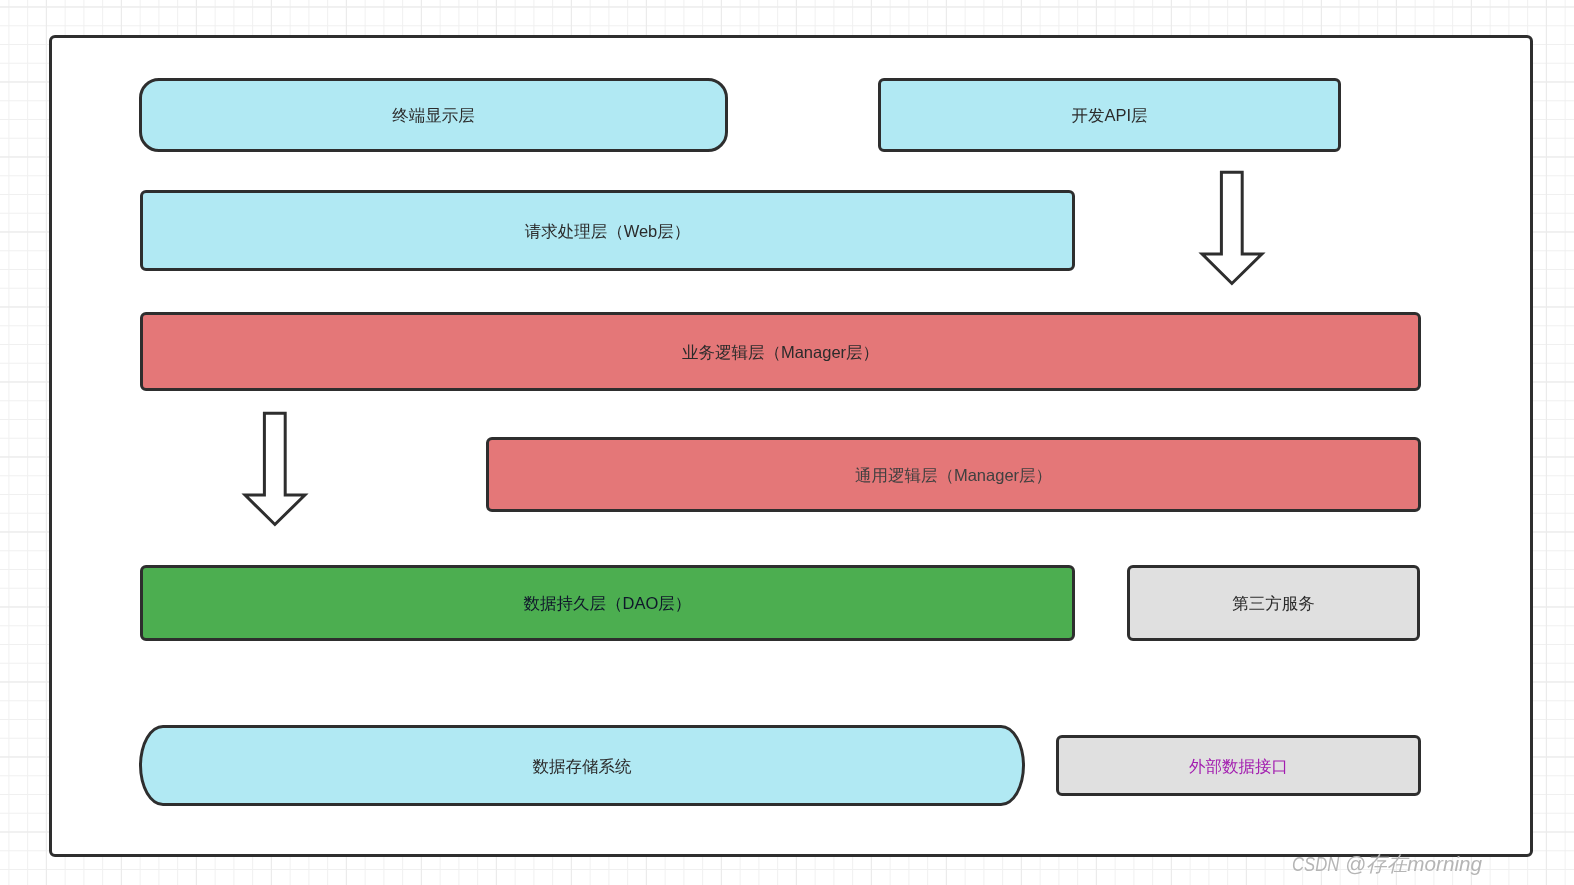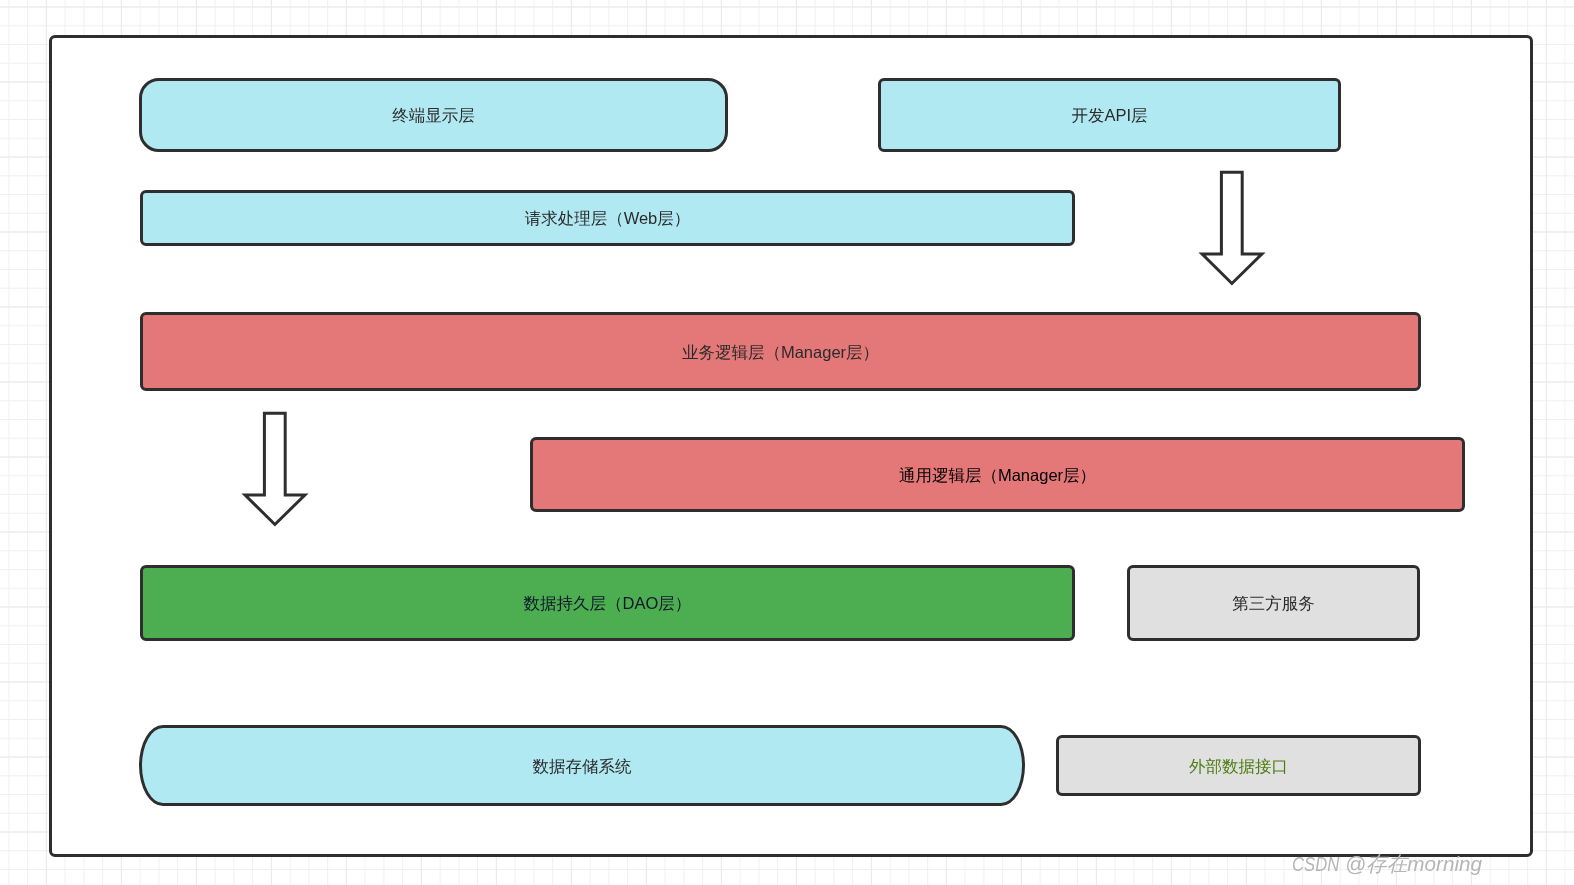--- a/index.html
+++ b/index.html
@@ -45,45 +45,45 @@
   <div class="node outer" style="left: 49px; top: 35px; width: 1484px; height: 822px; background: rgb(255, 255, 255); border-color: rgb(46, 46, 46);"></div>
 
   <div class="node rect" style="left: 139px; top: 78px; width: 589px; height: 74px; background: rgb(177, 233, 243); border-color: rgb(46, 46, 46); color: rgb(43, 43, 43); border-radius: 20px;">
     <span class="label">终端显示层</span>
   </div>
 
   <div class="node rect" style="left: 878px; top: 78px; width: 463px; height: 74px; background: rgb(177, 233, 243); border-color: rgb(46, 46, 46); color: rgb(43, 43, 43);">
     <span class="label">开发API层</span>
   </div>
 
-  <div class="node rect" style="left: 140px; top: 190px; width: 935px; height: 56px; background: rgb(177, 233, 243); border-color: rgb(46, 46, 46); color: rgb(43, 43, 43);">
+  <div class="node rect" style="left: 140px; top: 190px; width: 935px; height: 81px; background: rgb(177, 233, 243); border-color: rgb(46, 46, 46); color: rgb(43, 43, 43);">
     <span class="label">请求处理层（Web层）</span>
   </div>
 
   <div class="node rect" style="left: 140px; top: 312px; width: 1281px; height: 79px; background: rgb(228, 119, 120); border-color: rgb(46, 46, 46); color: rgb(43, 43, 43);">
     <span class="label">业务逻辑层（Manager层）</span>
   </div>
 
-  <div class="node rect" style="left: 486px; top: 437px; width: 935px; height: 75px; background: rgb(228, 119, 120); border-color: rgb(46, 46, 46); color: #000000; margin-left: 44px;">
+  <div class="node rect" style="left: 486px; top: 437px; width: 935px; height: 75px; background: rgb(228, 119, 120); border-color: rgb(46, 46, 46); color: #404040;">
     <span class="label">通用逻辑层（Manager层）</span>
   </div>
 
   <div class="node rect" style="left: 140px; top: 565px; width: 935px; height: 76px; background: rgb(76, 174, 80); border-color: rgb(46, 46, 46); color: #0f172a;">
     <span class="label">数据持久层（DAO层）</span>
   </div>
 
   <div class="node pill" style="left: 139px; top: 725px; width: 886px; height: 81px; background: rgb(177, 233, 243); border-color: rgb(46, 46, 46); color: rgb(43, 43, 43);">
     <span class="label">数据存储系统</span>
   </div>
 
   <div class="node rect" style="left: 1127px; top: 565px; width: 293px; height: 76px; background: rgb(224, 224, 224); border-color: rgb(46, 46, 46); color: rgb(43, 43, 43);">
     <span class="label">第三方服务</span>
   </div>
 
-  <div class="node rect" style="left: 1056px; top: 735px; width: 365px; height: 61px; background: rgb(224, 224, 224); border-color: rgb(46, 46, 46); color: #4d7c0f;">
+  <div class="node rect" style="left: 1056px; top: 735px; width: 365px; height: 61px; background: rgb(224, 224, 224); border-color: rgb(46, 46, 46); color: #a21caf;">
     <span class="label">外部数据接口</span>
   </div>
 
   <svg class="arrow" viewBox="0 0 76 128" style="left: 238px; top: 405px; width: 76px; height: 128px;">
     <path d="M 26.4 8.3 L 47.2 8.3 L 47.2 90 L 66.9 90 L 36.9 119.5 L 7.1 90 L 26.4 90 Z" stroke="#2e2e2e" fill="#ffffff"></path>
   </svg>
 
   <svg class="arrow" viewBox="0 0 76 128" style="left: 1194.5px; top: 164px; width: 76px; height: 128px;">
     <path d="M 26.4 8.3 L 47.2 8.3 L 47.2 90 L 66.9 90 L 36.9 119.5 L 7.1 90 L 26.4 90 Z" stroke="#2e2e2e" fill="#ffffff"></path>
   </svg>

